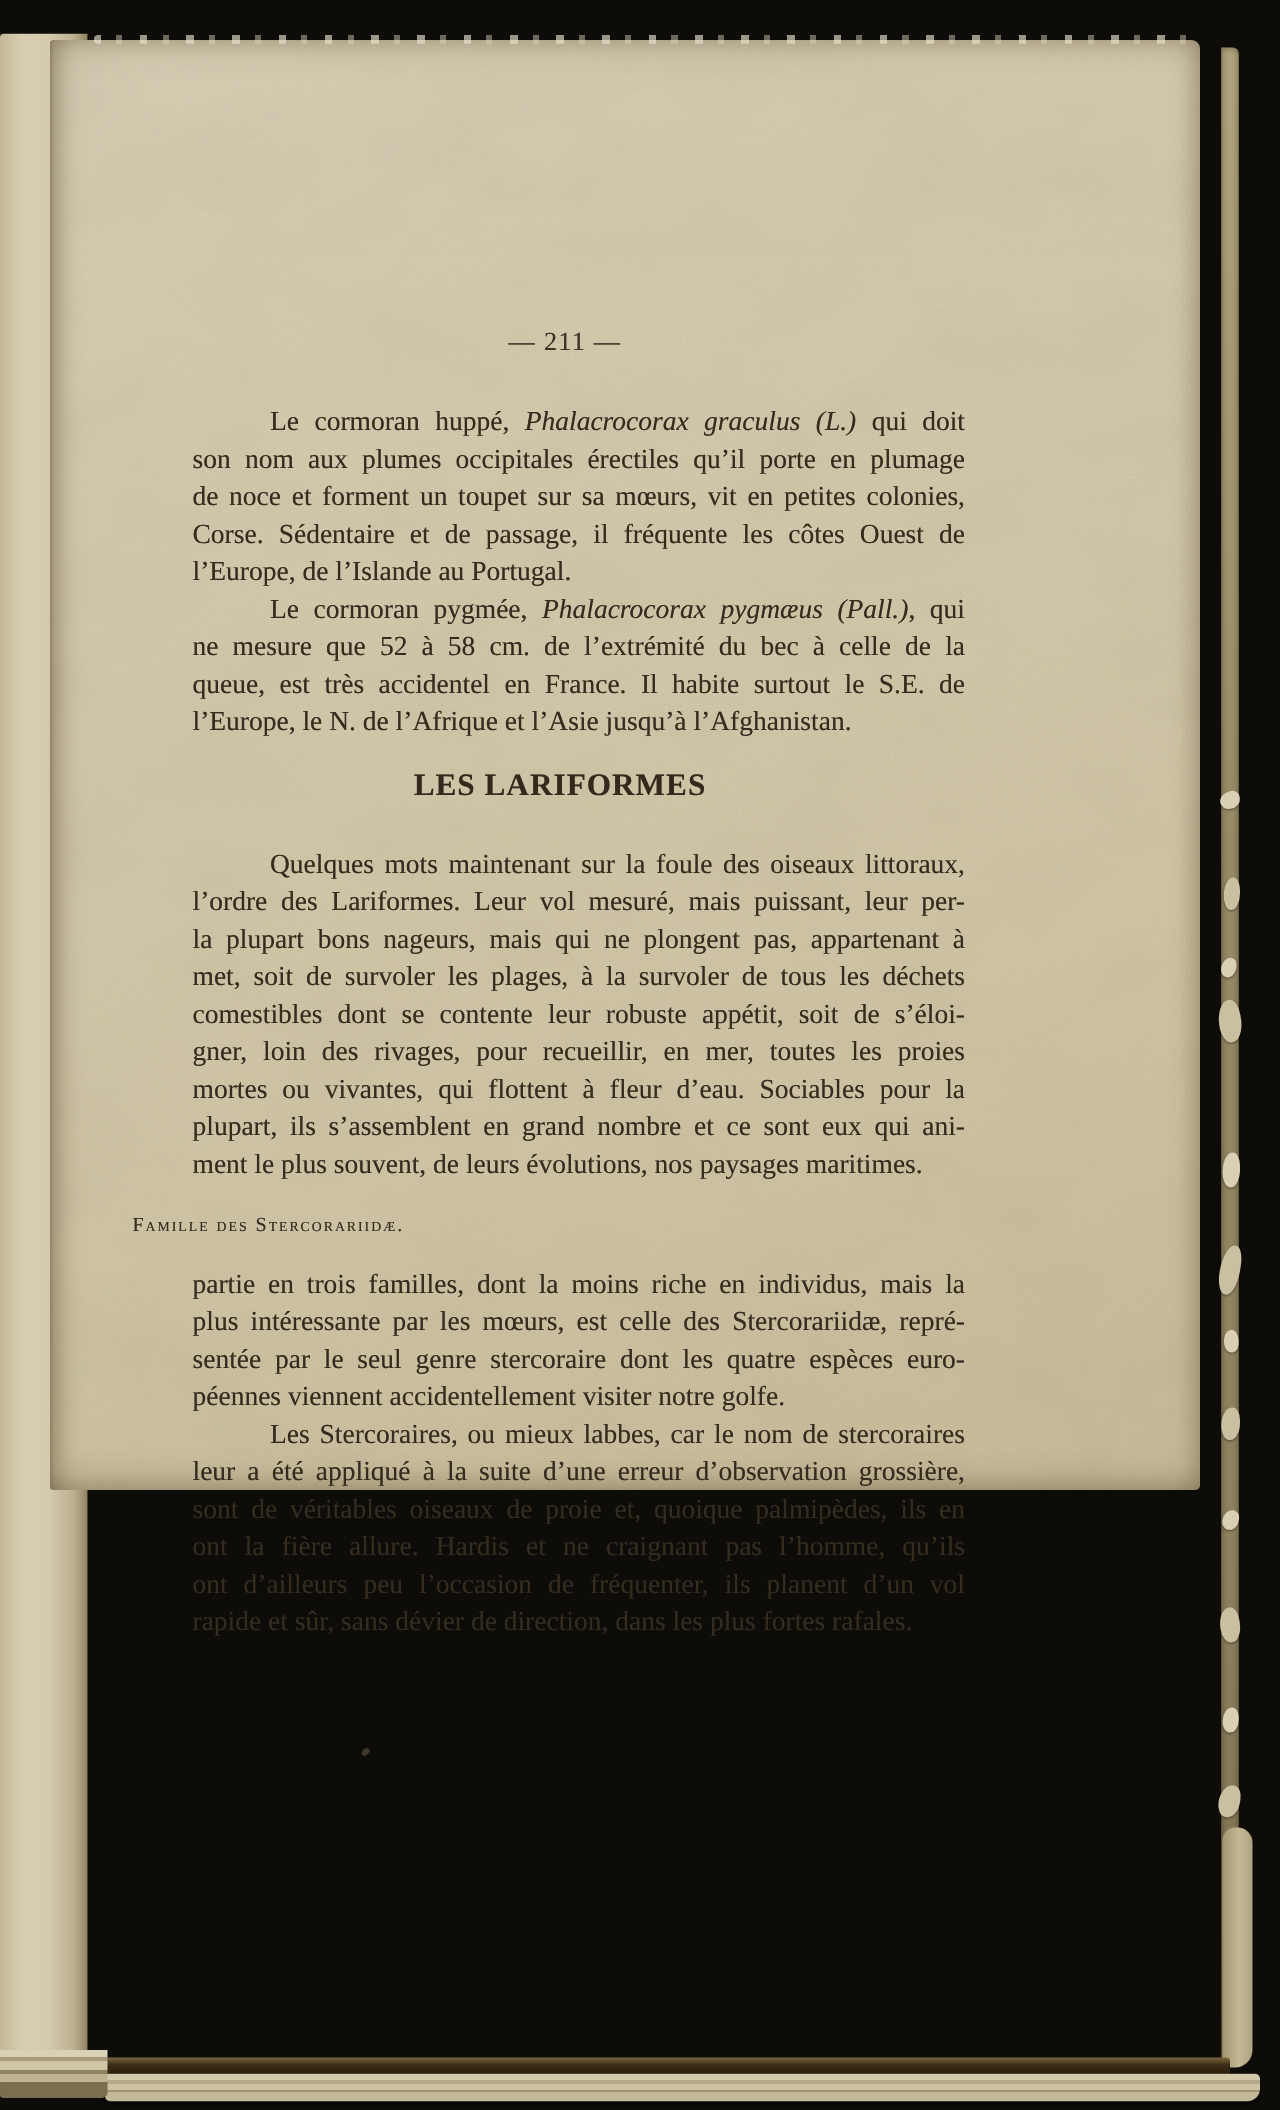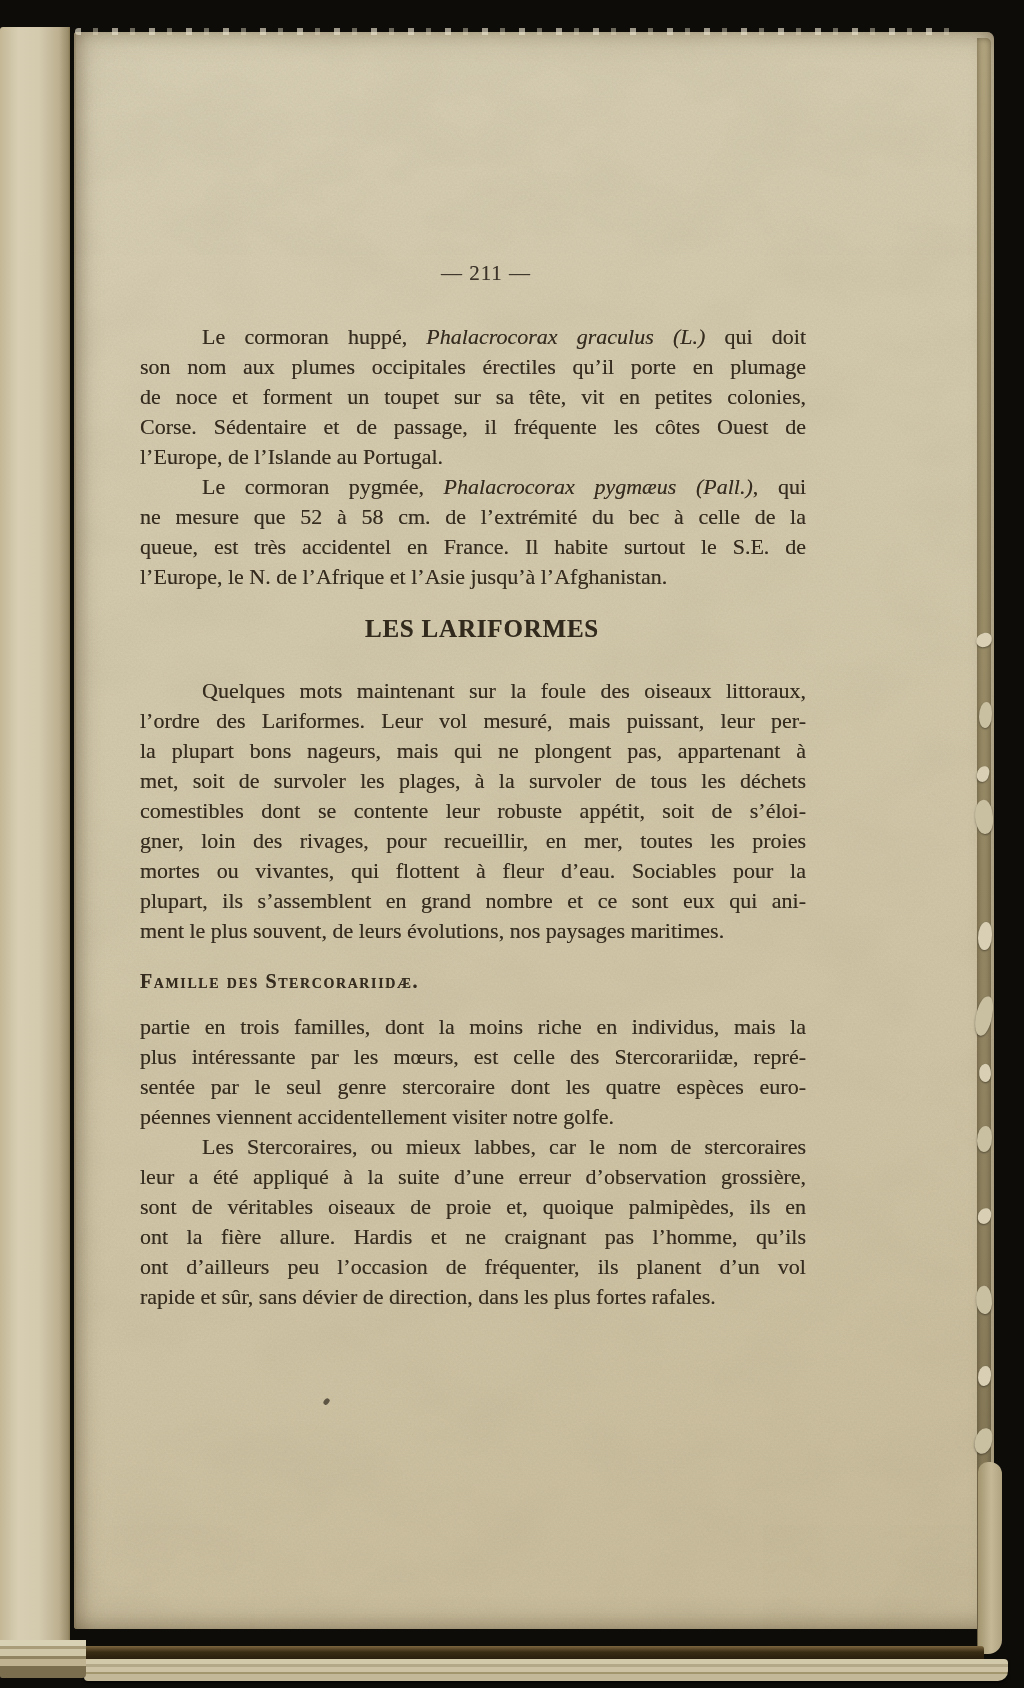--- a/index.html
+++ b/index.html
@@ -8,21 +8,21 @@
     background:#0d0c09;
     font-family:"Liberation Serif","DejaVu Serif",serif;
   }
   
   .under-left{
     position:absolute;left:0;top:27px;width:70px;height:1644px;
     background:linear-gradient(90deg,#c3b795 0%,#d7ceb3 26%,#d4caae 55%,#bcb090 84%,#9a8d6c 97%,#857851 100%);
     border-radius:3px 0 0 2px;
   }
   .page{
-    position:absolute;left:74px;top:32px;width:920px;height:1597px;
+    position:absolute;left:40px;top:32px;width:920px;height:1160px;
     background:linear-gradient(160deg,#d8d0b6 0%,#d3c9ac 35%,#d0c5a6 68%,#c7bb9a 100%);
     border-radius:3px 7px 4px 3px;
     box-shadow:
       inset 16px 0 22px -12px rgba(96,81,54,.55),
       inset 2px 0 0 rgba(150,135,100,.35),
       inset -14px 0 20px -10px rgba(100,85,58,.38),
       inset 0 16px 26px -14px rgba(110,95,65,.35),
       inset 0 -18px 26px -14px rgba(95,80,52,.40);
   }
   .grain{position:absolute;inset:0;width:100%;height:100%;pointer-events:none;border-radius:inherit;}
@@ -71,31 +71,31 @@
     position:absolute;left:66px;top:226px;width:666px;
     color:#352c1f;
     font-size:22px;line-height:30px;
     text-shadow:0 0 .5px rgba(53,44,31,.55);
   }
   .pagenum{
     height:30px;line-height:30px;margin:0 0 34px 26px;
     text-align:center;letter-spacing:1px;font-size:21px;color:#3c342a;
   }
   .para{margin:0;}
-  .line{text-align:justify;text-align-last:justify;height:30px;white-space:nowrap;}
+  .line{text-align:justify;text-align-last:justify;height:30px;white-space:nowrap;margin-left:48px;}
   .line.first{padding-left:62px;}
   .line.last{text-align-last:left;}
   .it{font-style:italic;}
   .h-main{
     margin:22px 0 32px 18px;height:30px;line-height:30px;
     text-align:center;font-weight:700;font-size:25px;letter-spacing:.8px;color:#322a1d;
   }
   .h-family{
     margin:20px 0 16px 0;height:30px;line-height:30px;
-    font-variant:small-caps;font-size:20px;letter-spacing:1.6px;color:#352c1f;font-weight:bold;
+    font-variant:small-caps;font-size:16px;letter-spacing:1.6px;color:#352c1f;
   }
 </style>
 </head>
 <body>
 
 <div class="under-left"></div>
 
 <div class="page">
   <svg class="grain" xmlns="http://www.w3.org/2000/svg">
     <filter id="fineGrain" x="0" y="0" width="100%" height="100%">
@@ -108,21 +108,21 @@
     </filter>
     <rect width="100%" height="100%" filter="url(#fineGrain)" opacity="0.20"></rect>
     <rect width="100%" height="100%" filter="url(#blotch)" opacity="0.16"></rect>
   </svg>
 
   <div class="content">
     <div class="pagenum">— 211 —</div>
     <div class="para">
         <div class="line first"><span>Le cormoran huppé, </span><span class="it">Phalacrocorax graculus (L.)</span><span> qui doit</span></div>
         <div class="line"><span>son nom aux plumes occipitales érectiles qu’il porte en plumage</span></div>
-        <div class="line"><span>de noce et forment un toupet sur sa tête, vit en petites colonies,</span></div>
+        <div class="line"><span>de noce et forment un toupet sur sa mœurs, vit en petites colonies,</span></div>
         <div class="line"><span>Corse. Sédentaire et de passage, il fréquente les côtes Ouest de</span></div>
         <div class="line last"><span>l’Europe, de l’Islande au Portugal.</span></div>
       </div>
     <div class="para">
         <div class="line first"><span>Le cormoran pygmée, </span><span class="it">Phalacrocorax pygmæus (Pall.)</span><span>, qui</span></div>
         <div class="line"><span>ne mesure que 52 à 58 cm. de l’extrémité du bec à celle de la</span></div>
         <div class="line"><span>queue, est très accidentel en France. Il habite surtout le S.E. de</span></div>
         <div class="line last"><span>l’Europe, le N. de l’Afrique et l’Asie jusqu’à l’Afghanistan.</span></div>
       </div>
     <div class="h-main">LES LARIFORMES</div>

